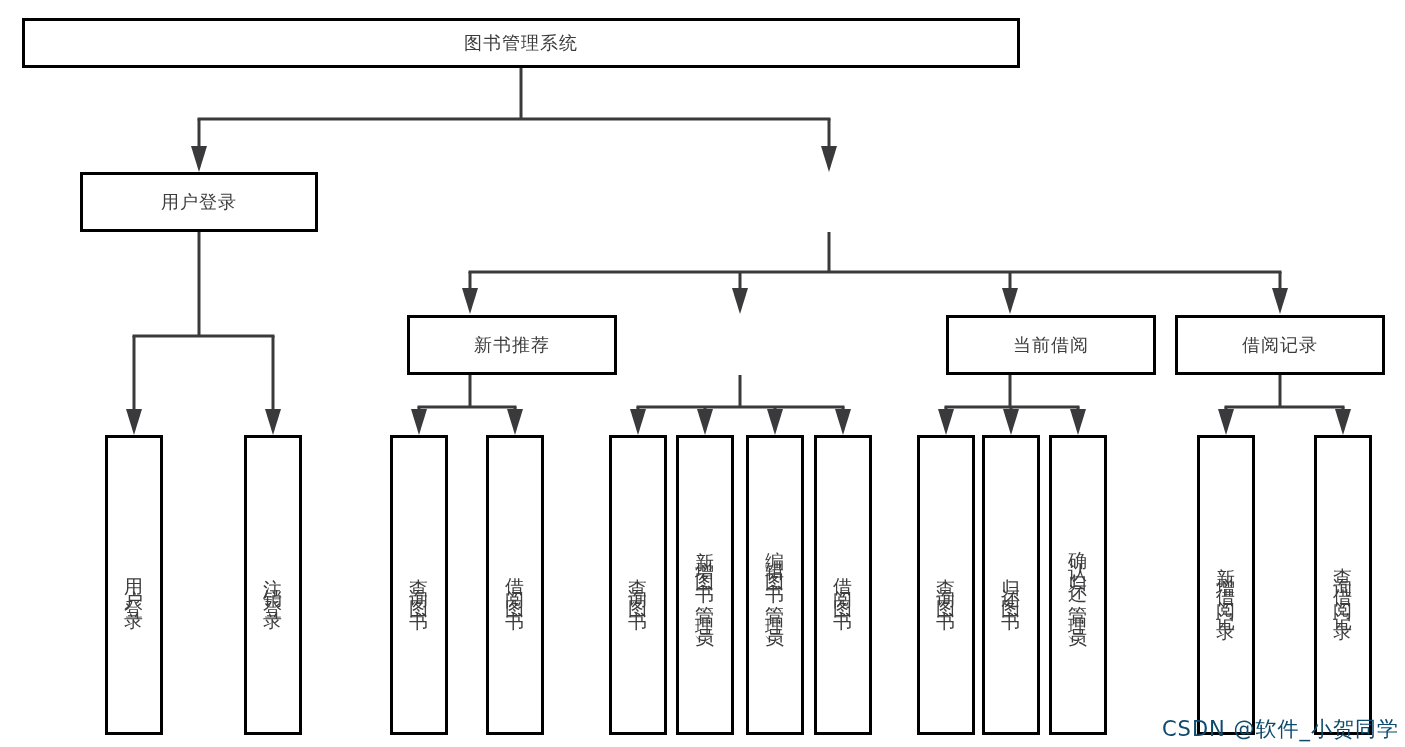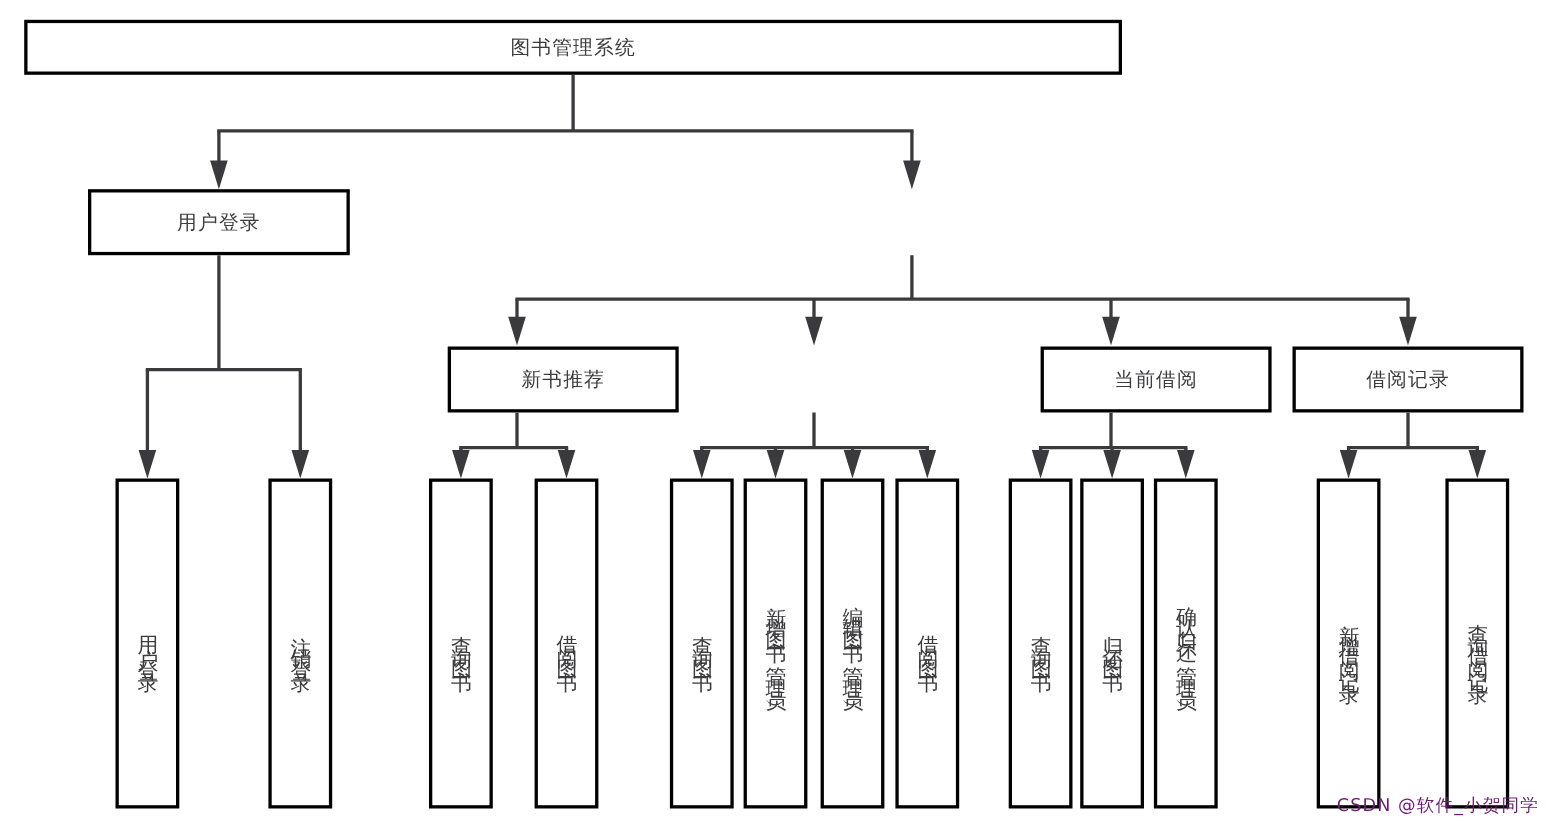--- a/index.html
+++ b/index.html
@@ -42,22 +42,22 @@
     position:absolute;
     left:0;top:0;
     width:1405px;height:747px;
   }
   #connector-svg line{stroke:#3a3a3d;stroke-width:3;}
   #connector-svg polygon{fill:#3a3a3d;stroke:none;}
   #watermark{
     position:absolute;
     right:6px;
     bottom:4px;
-    font-size:16px;
-    color:#701a75;
+    font-size:21px;
+    color:#0c4a6e;
     letter-spacing:1px;
     z-index:10;
   }
 </style>
 </head>
 <body>
 
 <div id="stage">
 
   <svg id="connector-svg" viewBox="0 0 1405 747" xmlns="http://www.w3.org/2000/svg" aria-hidden="true">

